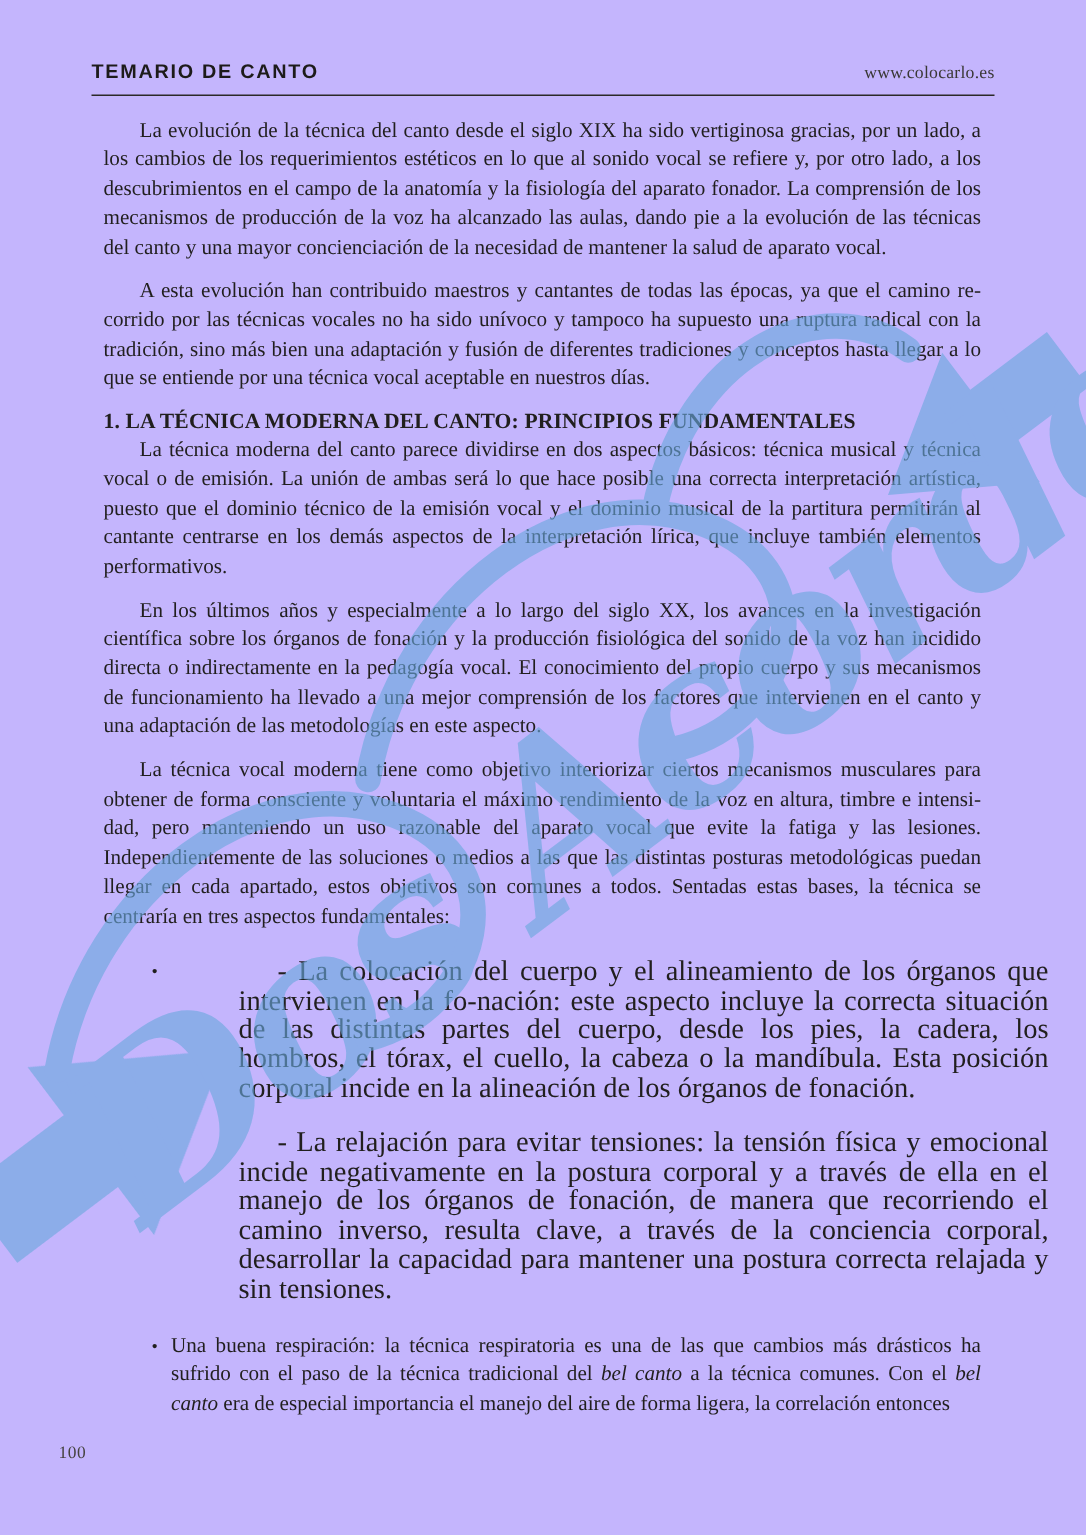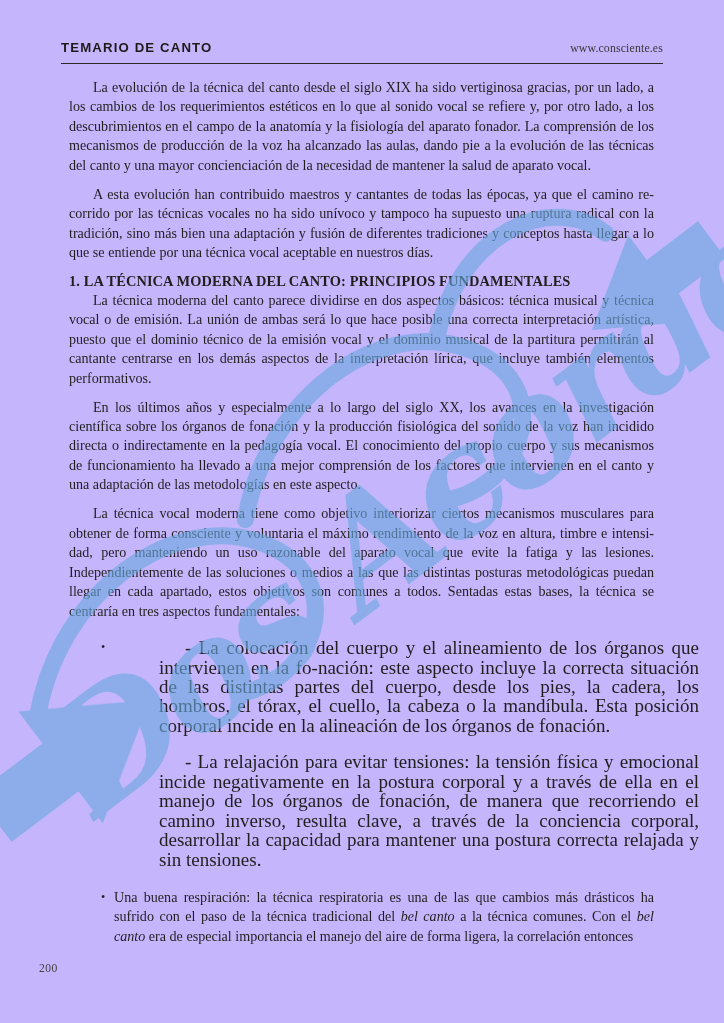--- a/index.html
+++ b/index.html
@@ -156,21 +156,21 @@
     letter-spacing: -8px;
   }
 </style>
 </head>
 <body>
 
 <div class="page">
 
   <div class="header">
     <div class="header-title">TEMARIO DE CANTO</div>
-    <div class="header-url">www.consciente.es</div>
+    <div class="header-url">www.colocarlo.es</div>
   </div>
   <div class="header-rule"></div>
 
   <div class="content">
 
 
     <p class="para">La evolución de la técnica del canto desde el siglo XIX ha sido vertiginosa gracias, por un lado, a los cambios de los requerimientos estéticos en lo que al sonido vocal se refiere y, por otro lado, a los descubrimientos en el campo de la anatomía y la fisiología del aparato fonador. La comprensión de los mecanismos de producción de la voz ha alcanzado las aulas, dando pie a la evolución de las técnicas del canto y una mayor concienciación de la necesidad de mantener la salud de aparato vocal.</p>
     <p class="para">A esta evolución han contribuido maestros y cantantes de todas las épocas, ya que el camino re-corrido por las técnicas vocales no ha sido unívoco y tampoco ha supuesto una ruptura radical con la tradición, sino más bien una adaptación y fusión de diferentes tradiciones y conceptos hasta llegar a lo que se entiende por una técnica vocal aceptable en nuestros días.</p>
 
     <h1 class="section-title fundamentals-title">1. LA TÉCNICA MODERNA DEL CANTO: PRINCIPIOS FUNDAMENTALES</h1>
@@ -183,21 +183,21 @@
       <li class="bullet">
         <p class="subpara">- La colocación del cuerpo y el alineamiento de los órganos que intervienen en la fo-nación: este aspecto incluye la correcta situación de las distintas partes del cuerpo, desde los pies, la cadera, los hombros, el tórax, el cuello, la cabeza o la mandíbula. Esta posición corporal incide en la alineación de los órganos de fonación.</p>
         <p class="subpara spacer-sub">- La relajación para evitar tensiones: la tensión física y emocional incide negativamente en la postura corporal y a través de ella en el manejo de los órganos de fonación, de manera que recorriendo el camino inverso, resulta clave, a través de la conciencia corporal, desarrollar la capacidad para mantener una postura correcta relajada y sin tensiones.</p>
       </li>
       <li class="bullet">
         <span id="bullet-rich"><span>Una buena respiración: la técnica respiratoria es una de las que cambios más drásticos ha sufrido con el paso de la técnica tradicional del </span><em>bel canto</em><span> a la técnica comunes. Con el </span><em>bel canto</em><span> era de especial importancia el manejo del aire de forma ligera, la correlación entonces</span></span>
       </li>
     </ul>
   </div>
 
-  <div class="folio">200</div>
+  <div class="folio">100</div>
 
   <div class="watermark">
     <svg class="wm-svg" viewBox="0 0 724 1023" xmlns="http://www.w3.org/2000/svg">
       <defs>
         <g id="wm-arrow">
           <path d="M0,0 L108,-66 L108,-28 L226,-28 L226,28 L108,28 L108,66 Z"></path>
         </g>
       </defs>
 
       <g opacity="0.62" class="wm-fill">

